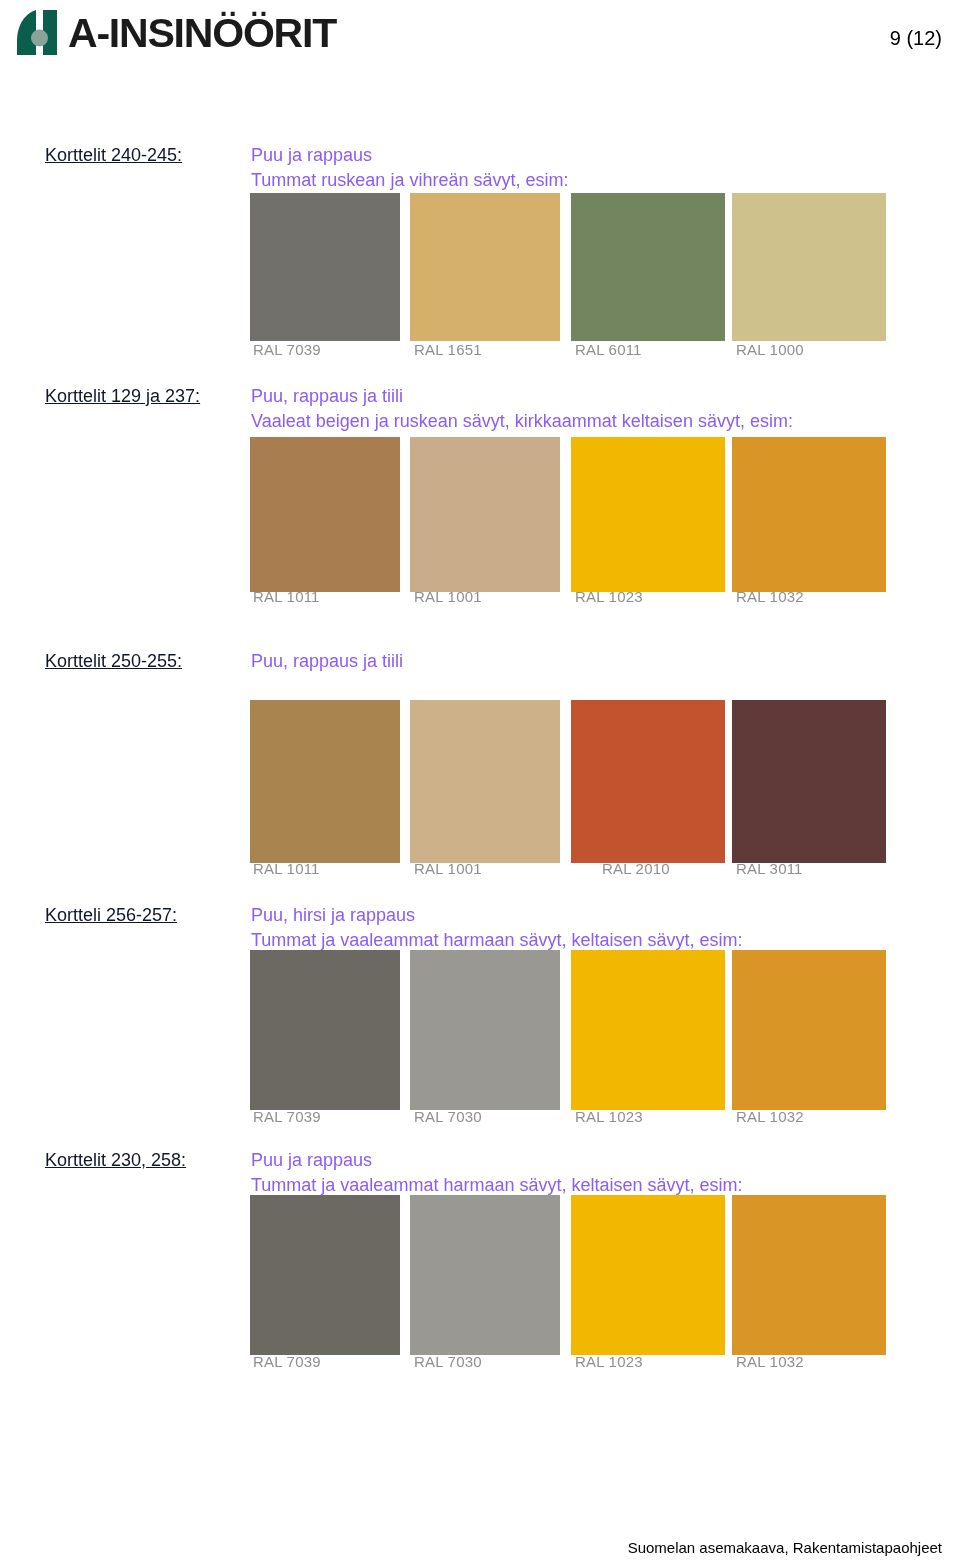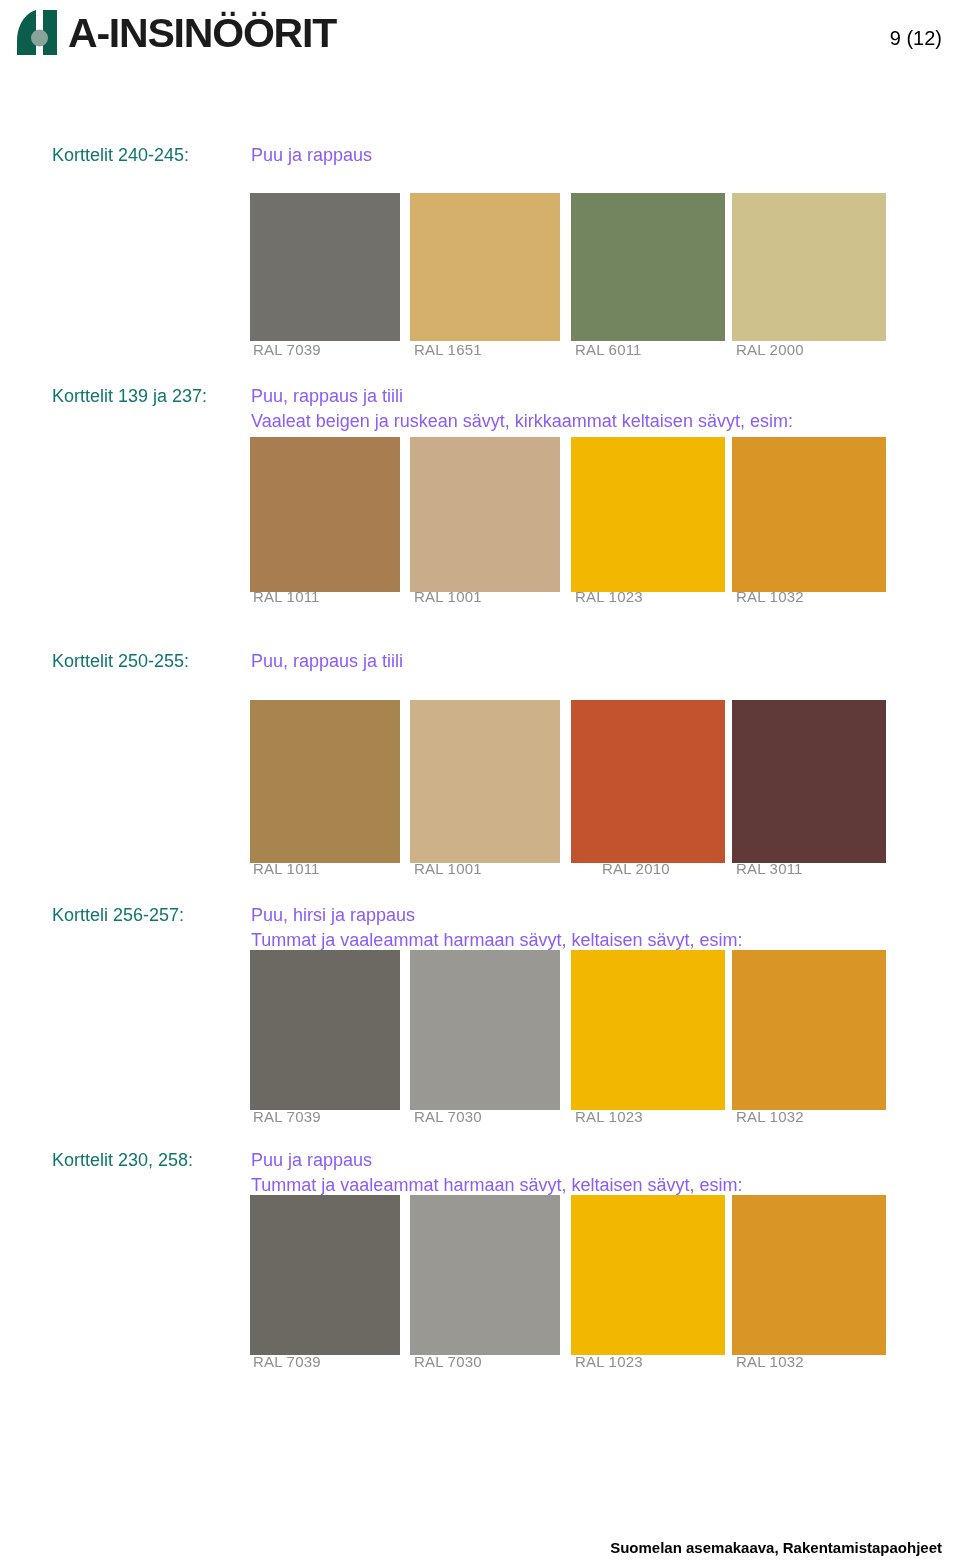--- a/index.html
+++ b/index.html
@@ -57,26 +57,27 @@
   }
 
   
   .section {
     position: absolute;
     left: 0;
     width: 960px;
   }
   .section-label {
     position: absolute;
-    left: 52px;
+    left: 45px;
     top: 0;
     font-size: 18px;
     line-height: 25px;
-    color: #0f766e;
-    white-space: nowrap;
+    color: #0f172a;
+    white-space: nowrap;
+    text-decoration: underline;
   }
   .section-desc {
     position: absolute;
     left: 251px;
     top: 0;
     font-size: 18px;
     line-height: 25px;
     color: #8b5cf6;
     white-space: nowrap;
   }
@@ -96,21 +97,21 @@
 
   
   #page-footer {
     position: absolute;
     right: 18px;
     bottom: 8px;
     text-align: right;
   }
   #footer-title {
     font-size: 15px;
-    font-weight: bold;
+    font-weight: normal;
     color: #000;
     line-height: 20px;
     white-space: nowrap;
   }
   #footer-date {
     font-size: 15px;
     font-weight: bold;
     color: #000;
     line-height: 20px;
     white-space: nowrap;
@@ -133,32 +134,33 @@
   </div>
 
   <div id="page-number">9 (12)</div>
 </div>
 
 <div id="sections-root">
     <div class="section" style="top: 143px;">
       <div class="section-label">Korttelit 240-245:</div>
       <div class="section-desc">
         <span class="line2">Puu ja rappaus</span>
+        <span class="line2">Tummat ruskean ja vihreän sävyt, esim:</span>
       </div>
     </div>
     <div class="swatch" style="left: 250px; top: 193px; width: 150px; height: 148px; position: absolute; background: rgb(113, 112, 106);"></div>
     <div class="swatch-code" style="left: 253px; top: 341px;">RAL 7039</div>
     <div class="swatch" style="left: 410px; top: 193px; width: 150px; height: 148px; position: absolute; background: rgb(212, 176, 106);"></div>
     <div class="swatch-code" style="left: 414px; top: 341px;">RAL 1651</div>
     <div class="swatch" style="left: 571px; top: 193px; width: 154px; height: 148px; position: absolute; background: rgb(114, 133, 95);"></div>
     <div class="swatch-code" style="left: 575px; top: 341px;">RAL 6011</div>
     <div class="swatch" style="left: 732px; top: 193px; width: 154px; height: 148px; position: absolute; background: rgb(206, 193, 140);"></div>
-    <div class="swatch-code" style="left: 736px; top: 341px;">RAL 2000</div>
+    <div class="swatch-code" style="left: 736px; top: 341px;">RAL 1000</div>
     <div class="section" style="top: 384px;">
-      <div class="section-label">Korttelit 139 ja 237:</div>
+      <div class="section-label">Korttelit 129 ja 237:</div>
       <div class="section-desc">
         <span class="line2">Puu, rappaus ja tiili</span>
         <span class="line2">Vaaleat beigen ja ruskean sävyt, kirkkaammat keltaisen sävyt, esim:</span>
       </div>
     </div>
     <div class="swatch" style="left: 250px; top: 437px; width: 150px; height: 155px; position: absolute; background: rgb(168, 125, 79);"></div>
     <div class="swatch-code" style="left: 253px; top: 588px;">RAL 1011</div>
     <div class="swatch" style="left: 410px; top: 437px; width: 150px; height: 155px; position: absolute; background: rgb(201, 172, 137);"></div>
     <div class="swatch-code" style="left: 414px; top: 588px;">RAL 1001</div>
     <div class="swatch" style="left: 571px; top: 437px; width: 154px; height: 155px; position: absolute; background: rgb(242, 183, 1);"></div>

